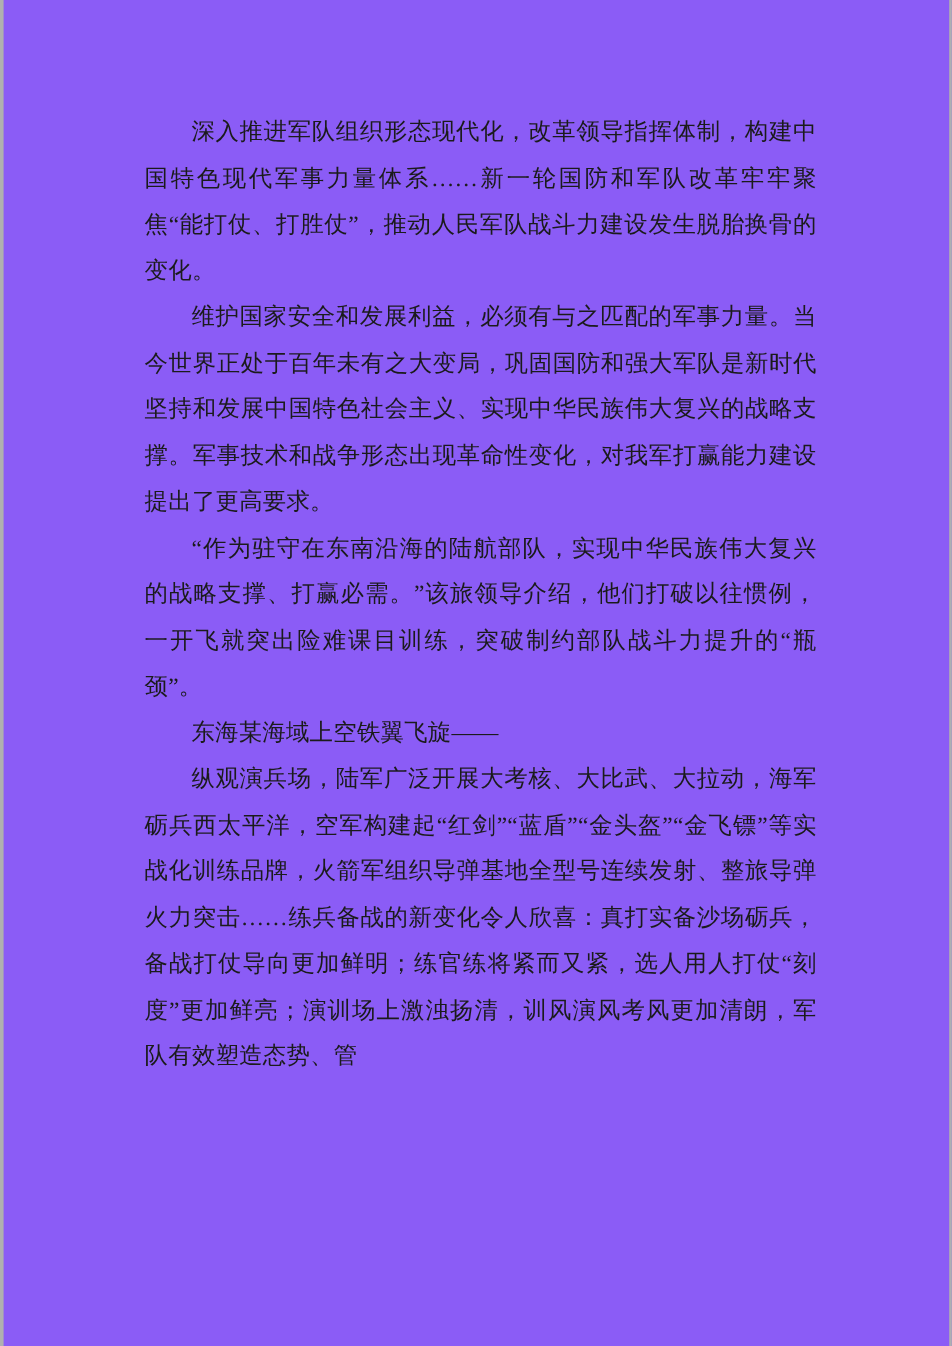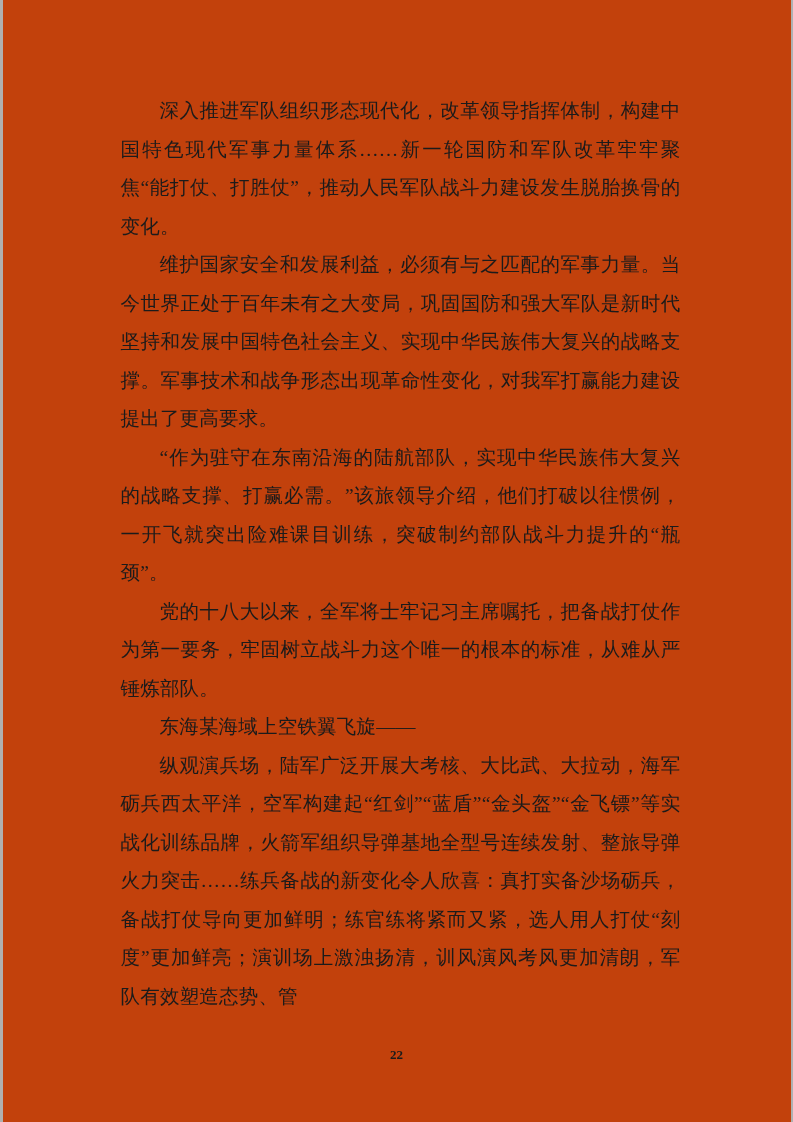--- a/index.html
+++ b/index.html
@@ -7,21 +7,21 @@
     padding: 0;
     background: #b0b0b0;
   }
   body {
     font-family: "Liberation Serif", "DejaVu Serif", serif;
   }
   .page {
     position: relative;
     width: 788px;
     height: 1122px;
-    background: #c2410c;
+    background: #8b5cf6;
     margin: 0 auto;
     box-sizing: border-box;
     overflow: hidden;
   }
   .content {
     position: absolute;
     left: 118px;
     top: 92px;
     width: 560px;
   }
@@ -49,18 +49,16 @@
   }
 </style>
 </head>
 <body>
 
 <div class="page">
   <div class="content">
     <p class="para">深入推进军队组织形态现代化，改革领导指挥体制，构建中国特色现代军事力量体系……新一轮国防和军队改革牢牢聚焦“能打仗、打胜仗”，推动人民军队战斗力建设发生脱胎换骨的变化。</p>
     <p class="para">维护国家安全和发展利益，必须有与之匹配的军事力量。当今世界正处于百年未有之大变局，巩固国防和强大军队是新时代坚持和发展中国特色社会主义、实现中华民族伟大复兴的战略支撑。军事技术和战争形态出现革命性变化，对我军打赢能力建设提出了更高要求。</p>
     <p class="para">“作为驻守在东南沿海的陆航部队，实现中华民族伟大复兴的战略支撑、打赢必需。”该旅领导介绍，他们打破以往惯例，一开飞就突出险难课目训练，突破制约部队战斗力提升的“瓶颈”。</p>
-    <p class="para">党的十八大以来，全军将士牢记习主席嘱托，把备战打仗作为第一要务，牢固树立战斗力这个唯一的根本的标准，从难从严锤炼部队。</p>
     <p class="para">东海某海域上空铁翼飞旋——</p>
     <p class="para">纵观演兵场，陆军广泛开展大考核、大比武、大拉动，海军砺兵西太平洋，空军构建起“红剑”“蓝盾”“金头盔”“金飞镖”等实战化训练品牌，火箭军组织导弹基地全型号连续发射、整旅导弹火力突击……练兵备战的新变化令人欣喜：真打实备沙场砺兵，备战打仗导向更加鲜明；练官练将紧而又紧，选人用人打仗“刻度”更加鲜亮；演训场上激浊扬清，训风演风考风更加清朗，军队有效塑造态势、管</p>
   </div>
-  <div class="page-number">22</div>
 </div>
 
 </body></html>

